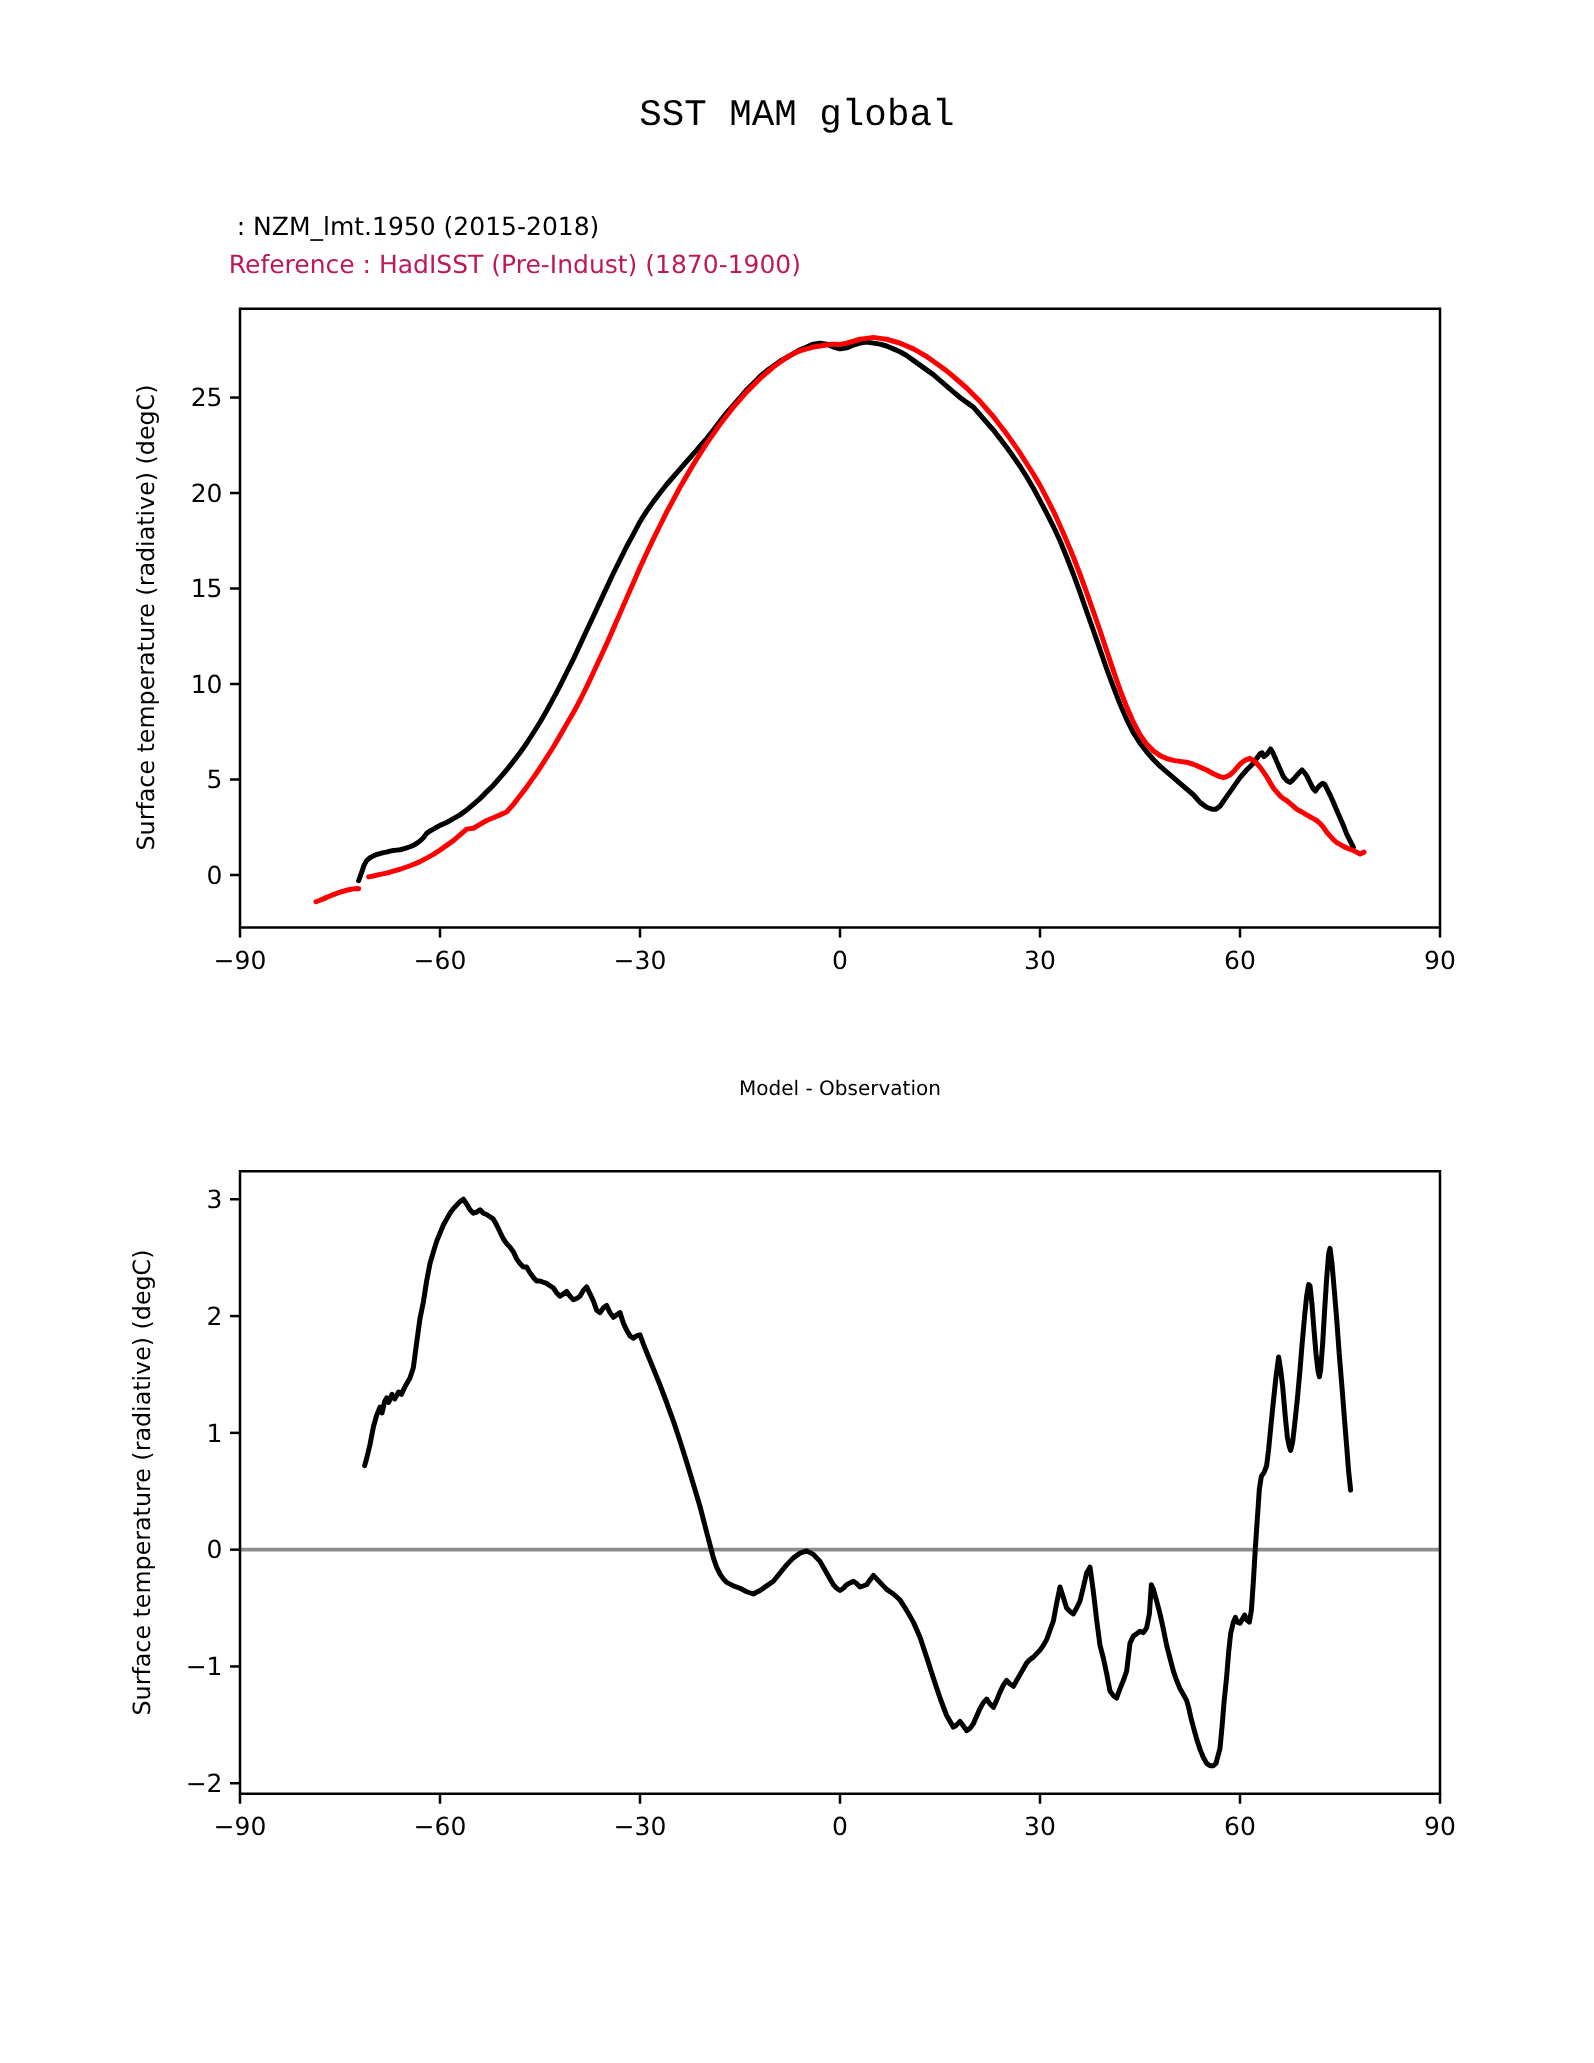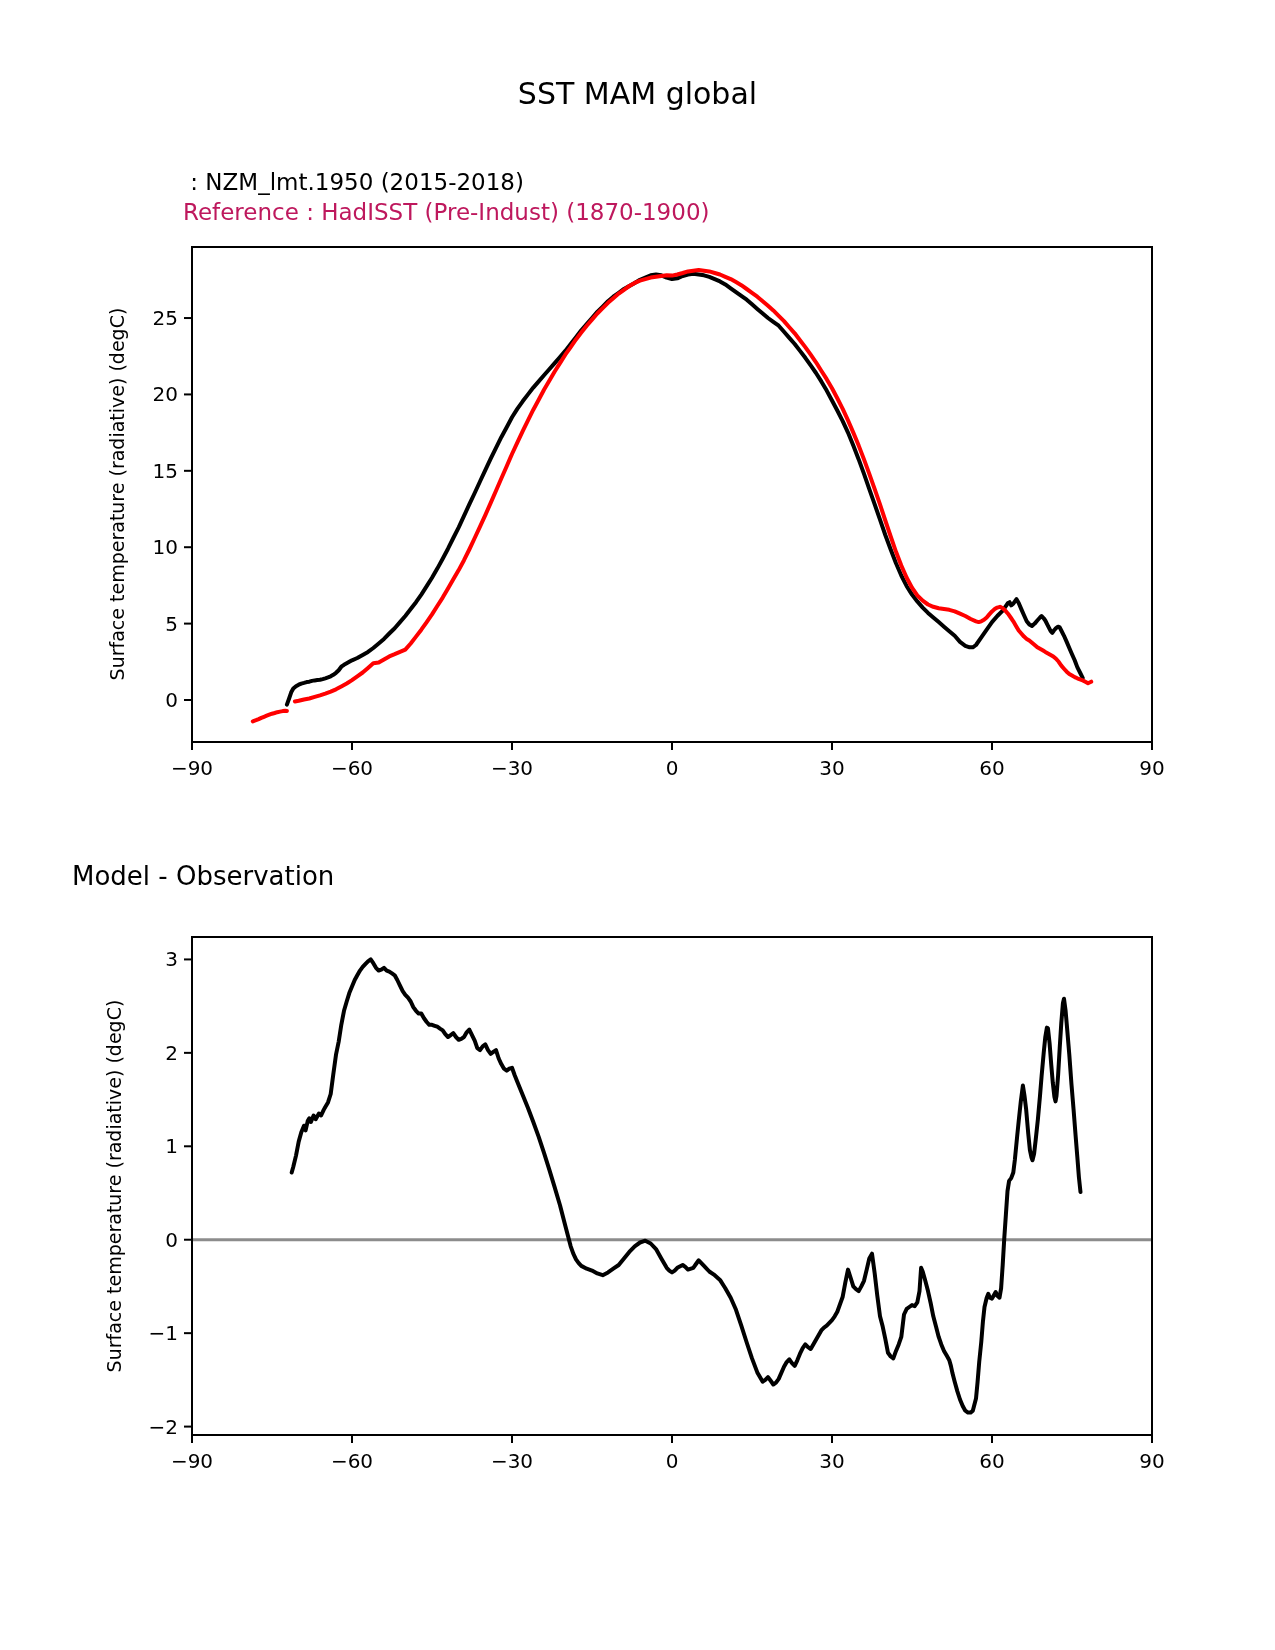--- a/index.html
+++ b/index.html
@@ -1,23 +1,23 @@
 <!DOCTYPE html>
 <html><head>
 <meta charset="utf-8">
 <style>
   html,body{margin:0;padding:0;background:#ffffff;}
   body{width:1275px;height:1650px;position:relative;overflow:hidden;
        font-family:"DejaVu Sans","Liberation Sans",sans-serif;color:#000;}
   .abs{position:absolute;}
-  .fig-title{left:0;right:0;top:76px;text-align:center;font-size:30px;color:#000;}
-  .legend-line{left:183px;font-size:23px;white-space:pre;}
+  .fig-title{left:0;right:0;top:76px;text-align:center;font-size:30px;color:#000;font-family:Liberation Mono, monospace;}
+  .legend-line{left:183px;font-size:20px;white-space:pre;}
   .legend-model{top:169px;color:#000000;}
   .legend-ref{top:199px;color:#be185d;}
-  .axes-title{left:72px;width:1200px;top:861px;text-align:left;font-size:26px;color:#000;}
+  .axes-title{left:72px;width:1200px;top:861px;text-align:center;font-size:16px;color:#000;}
   .ylabel{height:24px;width:520px;text-align:center;font-size:19px;transform:rotate(-90deg);}
   .ylabel-top{left:-142px;top:482px;}
   .ylabel-bottom{left:-145px;top:1174px;}
   svg.chart{left:0;top:0;pointer-events:none;}
 </style>
 </head>
 <body>
 
 <div>
   <div class="abs fig-title">SST MAM global</div>

